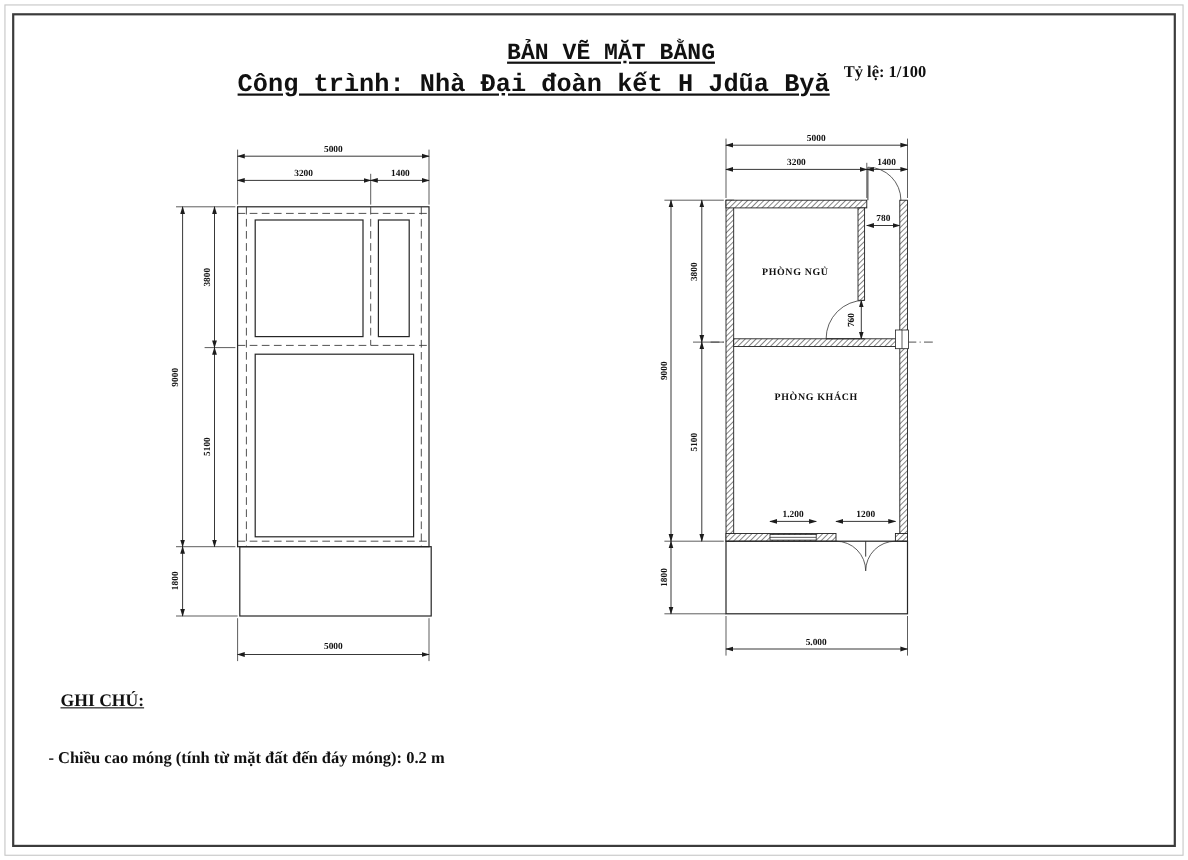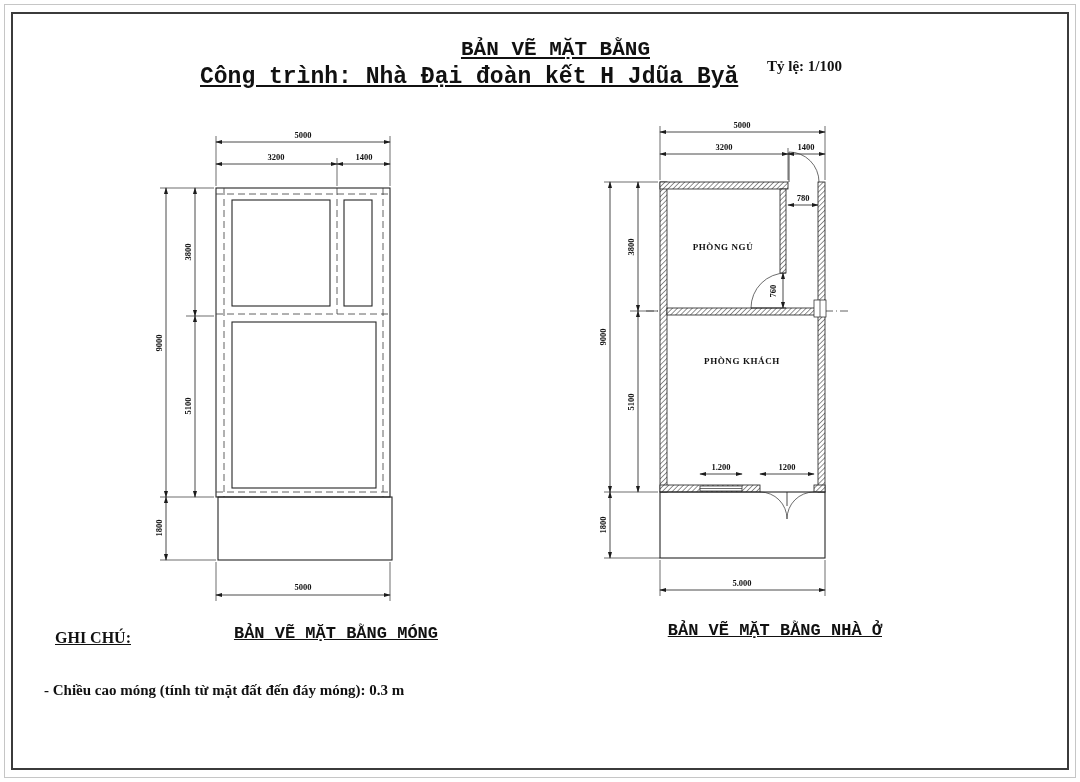--- a/index.html
+++ b/index.html
@@ -158,21 +158,19 @@
 
       <text class="room" x="723" y="250" text-anchor="middle">PHÒNG NGỦ</text>
       <text class="room" x="742" y="364" text-anchor="middle">PHÒNG KHÁCH</text>
     </g>
   </svg>
 
   <div class="frame-outer"></div>
   <div class="frame-inner"></div>
 
   <div class="t u center" style="left:240px;top:38px;width:410px;font-size:21px;">BẢN VẼ MẶT BẰNG</div>
-  <div class="t u center" style="left:200px;top:64px;width:500px;font-size:23px;">Công trình: Nhà Đại đoàn kết H Jdũa Byă</div>
+  <div class="t u center" style="left:216px;top:64px;width:500px;font-size:23px;">Công trình: Nhà Đại đoàn kết H Jdũa Byă</div>
   <div class="t" style="left:767px;top:58px;font-size:15px;">Tỷ lệ: 1/100</div>
 
-  <div class="t u center" style="left:168px;top:624px;width:270px;font-size:17px;">BẢN VẼ MẶT BẰNG MÓNG</div>
-  <div class="t u center" style="left:602px;top:621px;width:280px;font-size:17px;">BẢN VẼ MẶT BẰNG NHÀ Ở</div>
 
   <div class="t u" style="left:55px;top:629px;font-size:16px;">GHI CHÚ:</div>
-  <div class="t" style="left:44px;top:682px;font-size:15px;">- Chiều cao móng (tính từ mặt đất đến đáy móng): 0.3 m</div>
+  <div class="t" style="left:44px;top:682px;font-size:15px;">- Chiều cao móng (tính từ mặt đất đến đáy móng): 0.2 m</div>
 </div>
 
 </body></html>

